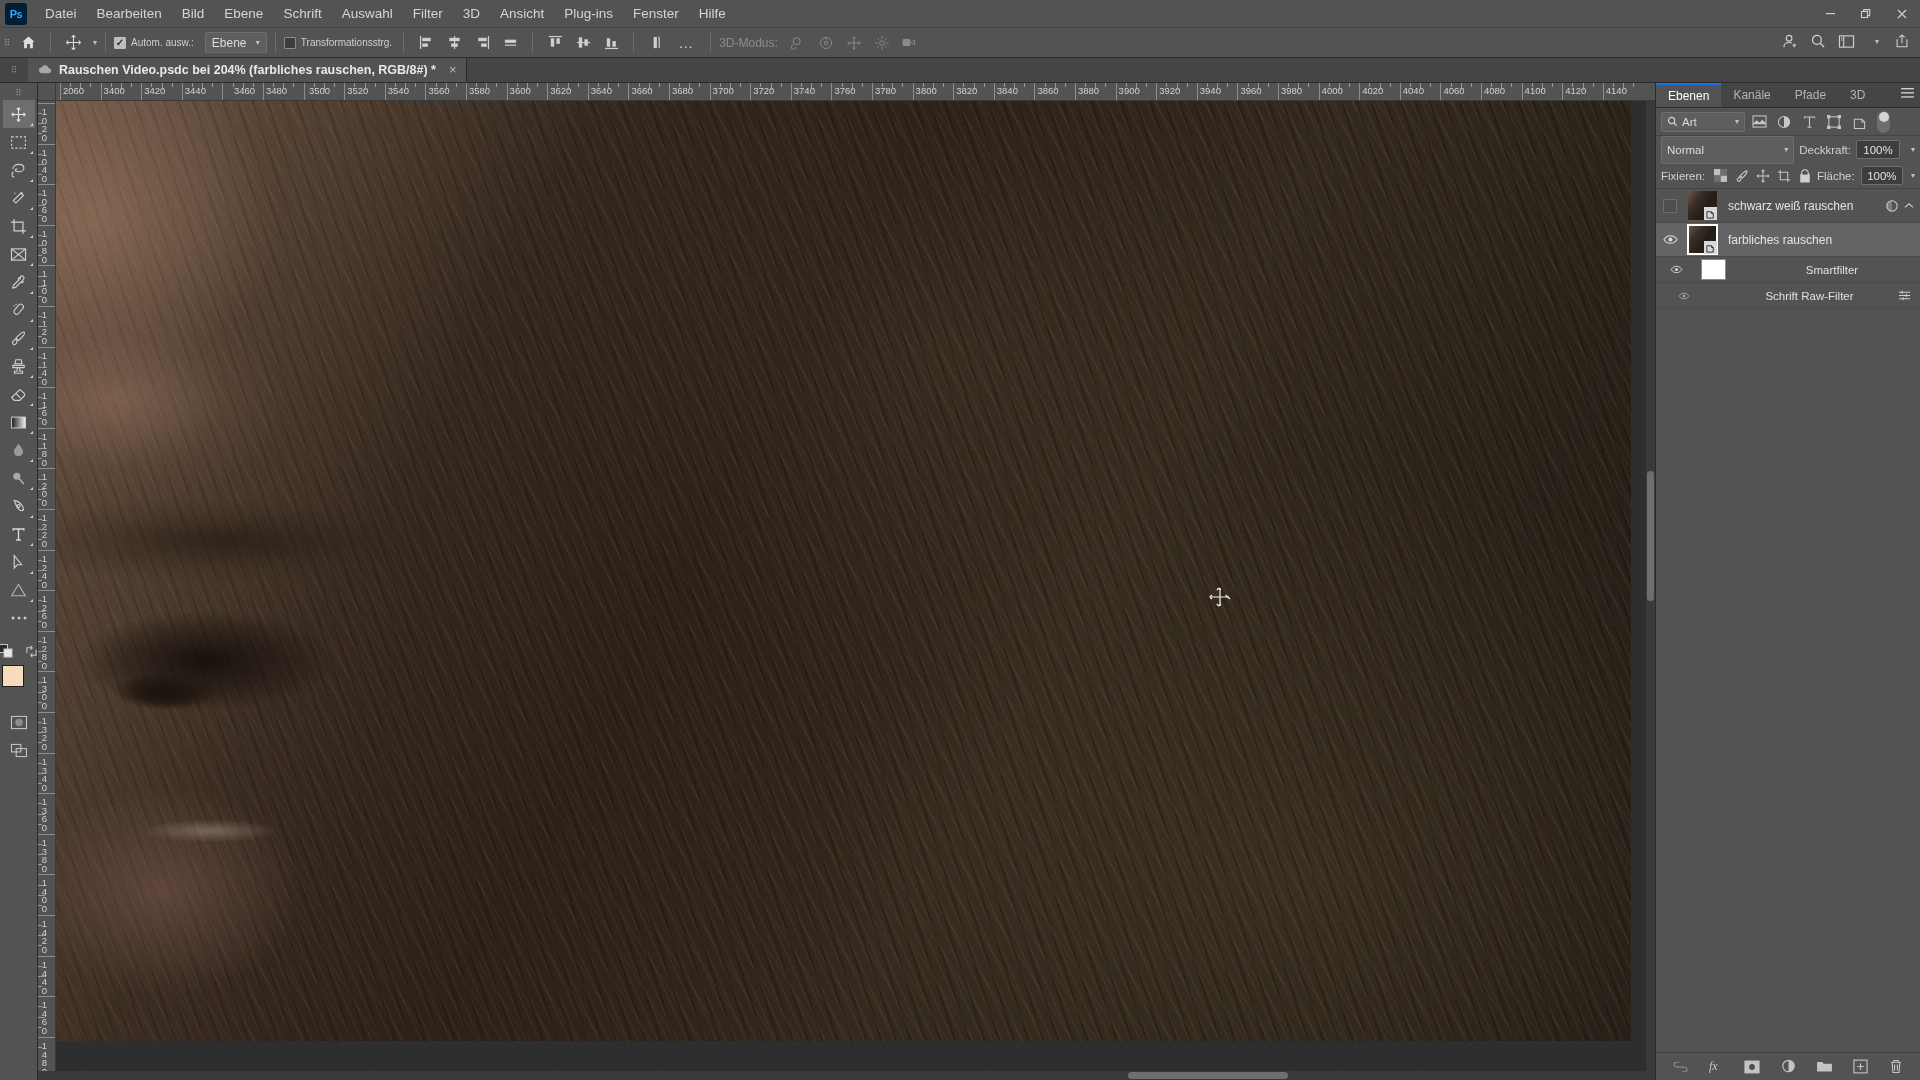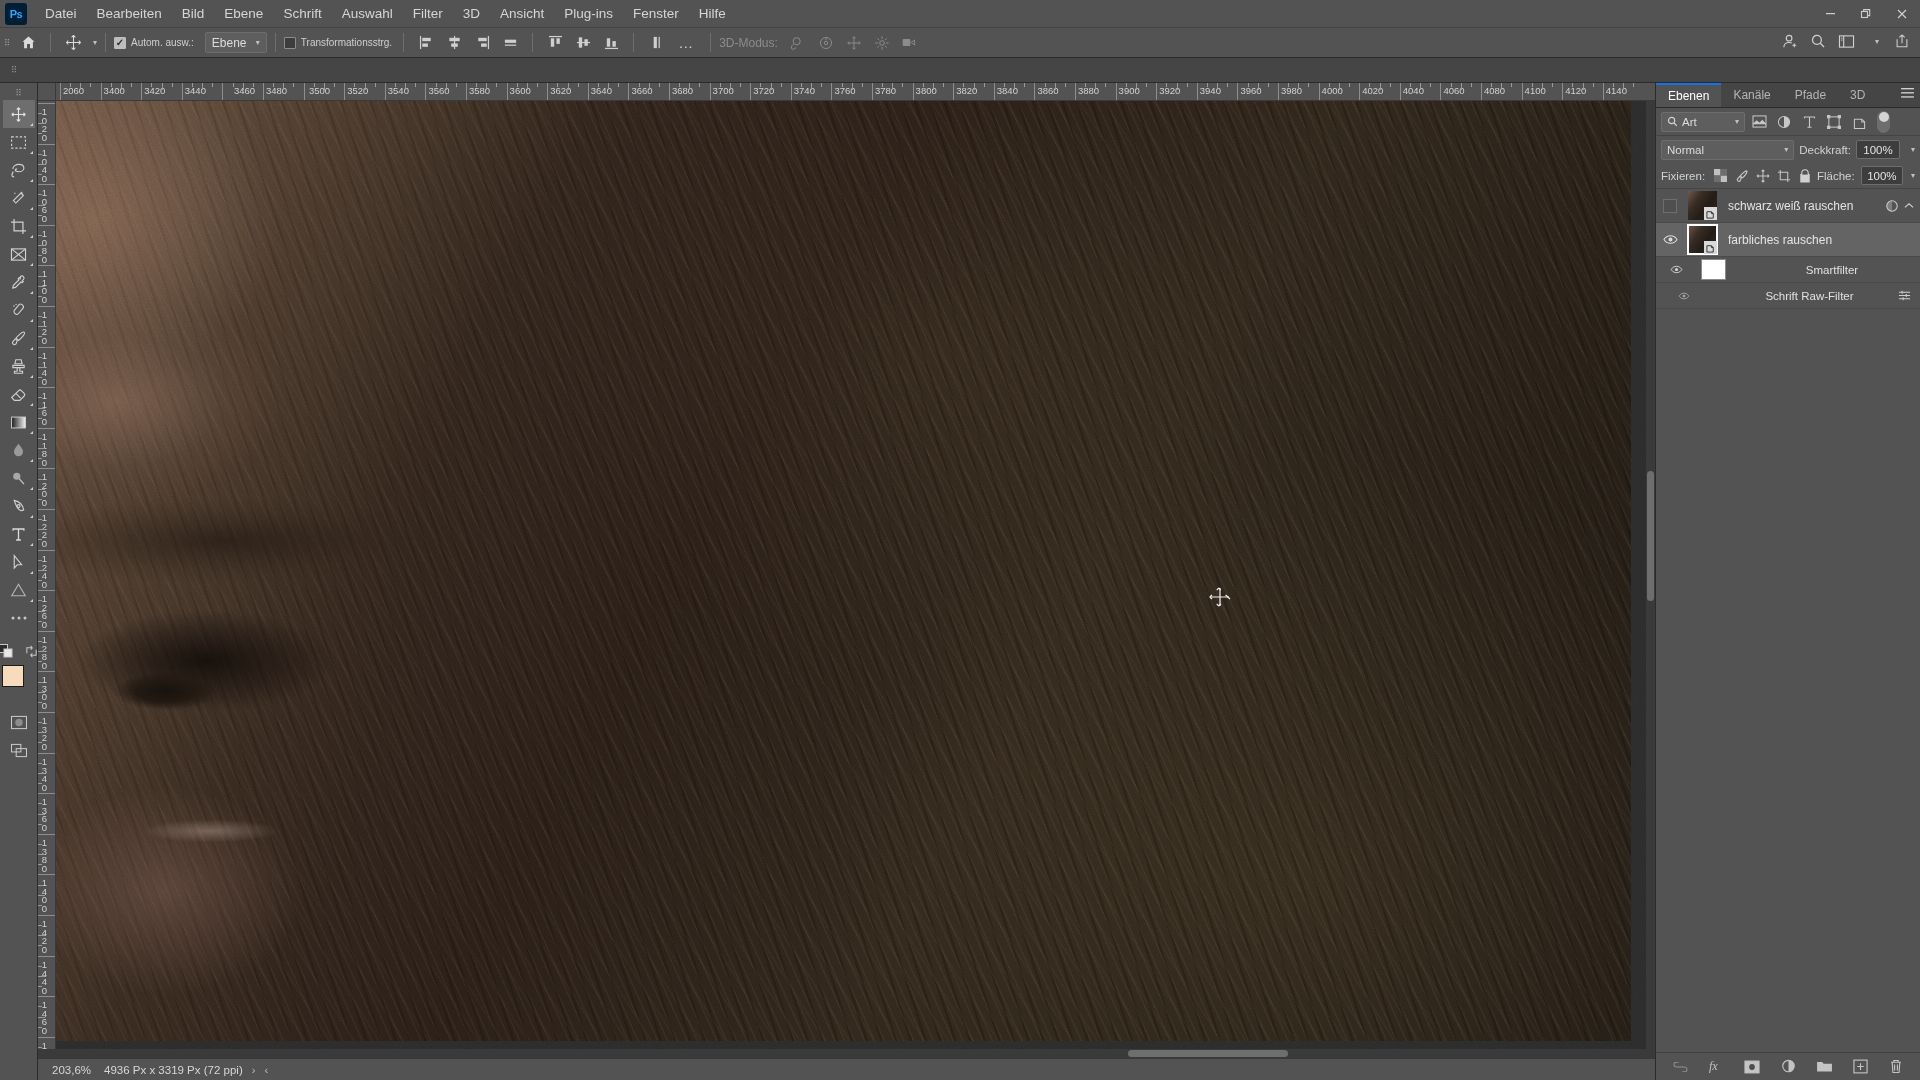--- a/index.html
+++ b/index.html
@@ -224,21 +224,21 @@
   }
   .toggle-pill::after {
     content:""; position: absolute; left: 1.5px; top: 1.5px; width: 10px; height: 10px;
     border-radius: 50%; background: #d4d4d4;
   }
 
   .p-blend {
     height: 27px; flex: 0 0 27px; display: flex; align-items: center; padding: 0 5px; gap: 5px;
   }
   .blend-sel {
-    flex: 1; background: #5e5e5e; border: 1px solid #6e6e6e; border-radius: 2px; height: 20px;
+    flex: 1; background: #5e5e5e; border: 1px solid #6e6e6e; border-radius: 2px; height: 28px;
     display: flex; align-items: center; justify-content: space-between;
     padding: 0 5px; color: #dcdcdc; font-size: 11.5px;
   }
   .opa-lbl { color: #d2d2d2; font-size: 11.5px; white-space: nowrap; }
   .num-field {
     background: #3d3d3d; border: 1px solid #6e6e6e; border-radius: 2px; height: 19px; width: 44px;
     color: #e2e2e2; font-size: 11.5px; display: flex; align-items: center; justify-content: center;
   }
   .p-lock {
     height: 26px; flex: 0 0 26px; display: flex; align-items: center; padding: 0 5px; gap: 2px;
@@ -494,20 +494,29 @@
         <svg width="16" height="16" viewBox="0 0 18 18" fill="none" stroke="#d0d0d0" stroke-width="1.2">
             <path d="M3.5 7v8.5h11V7"></path>
             <path d="M9 11.5V2M9 2L6 5M9 2l3 3"></path>
           </svg>
       </div>
     </div>
   </div>
 
   <div class="tabbar">
     <div class="tab-grip">⠿</div>
+    <div class="doc-tab">
+      <span class="cloud-ico">
+        <svg width="15" height="11" viewBox="0 0 16 11" fill="#a8a8a8">
+            <path d="M12.6 4.2A4 4 0 005 3.4 3 3 0 005.4 9.4h7a2.6 2.6 0 00.2-5.2z"></path>
+          </svg>
+      </span>
+      <span>Rauschen Video.psdc bei 204% (farbliches rauschen, RGB/8#) *</span>
+      <span class="tab-close">×</span>
+    </div>
   </div>
 
   <div class="main">
 
     <div class="tools">
       <div class="tool nosub" style="height:14px;color:#9a9a9a;font-size:9px;">⠿</div>
 
       <div class="tool active">
         <svg width="17" height="17" viewBox="0 0 18 18" fill="none" stroke="#e4e4e4" stroke-width="1.2">
           <path d="M9 1.8v14.4M1.8 9h14.4M9 1.8L7.2 3.8M9 1.8l1.8 2M9 16.2l-1.8-2M9 16.2l1.8-2M1.8 9l2-1.8M1.8 9l2 1.8M16.2 9l-2-1.8M16.2 9l-2 1.8"></path>
@@ -1003,26 +1012,20 @@
           <div class="scroll-v">
             <div class="thumb"></div>
           </div>
         </div>
       </div>
 
       <div class="scroll-h">
         <div class="thumb"></div>
       </div>
 
-      <div class="statusbar">
-        <span class="st-zoom">203,6%</span>
-        <span class="st-doc">4936 Px x 3319 Px (72 ppi)</span>
-        <span class="st-arrow">›</span>
-        <span class="st-arrow" style="padding-left:0">‹</span>
-      </div>
     </div>
 
     <div class="panels">
 
       <div class="p-tabs">
         <div class="p-tab active">Ebenen</div>
         <div class="p-tab">Kanäle</div>
         <div class="p-tab">Pfade</div>
         <div class="p-tab">3D</div>
         <div class="p-menu">

